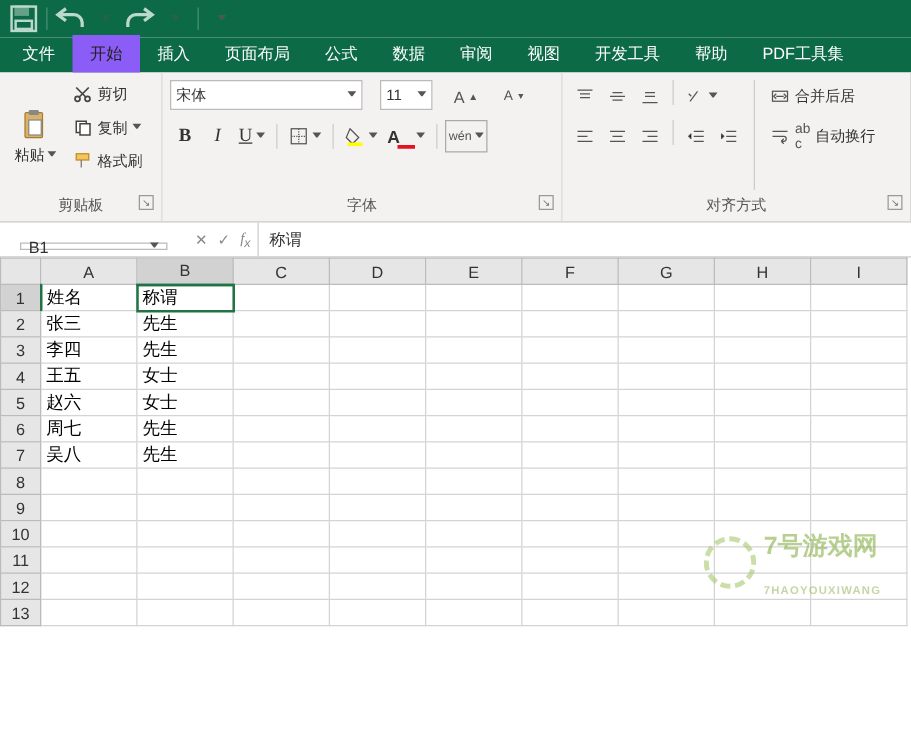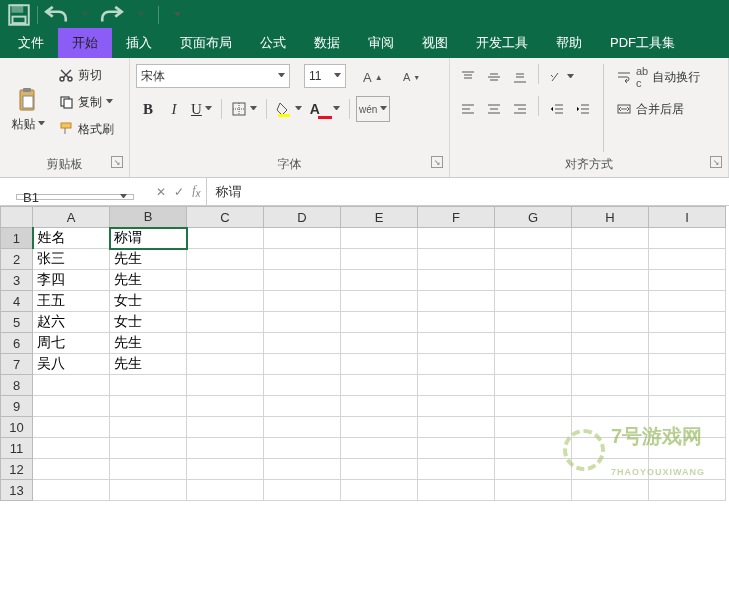--- a/index.html
+++ b/index.html
@@ -233,31 +233,31 @@
               <svg width="16" height="16" viewBox="0 0 16 16" stroke="#555">
                 <path d="M6 4h8M6 8h8M6 12h8M2 6l2 2-2 2"></path>
               </svg>
             </div>
         </div>
       </div>
       <div style="width:1px;background:#ccc;margin:2px 4px"></div>
       <div class="col" style="gap:6px;padding-top:2px">
         <div class="smallrow">
           <svg width="16" height="16" viewBox="0 0 16 16" stroke="#555" fill="none">
+              <rect x="2" y="4" width="12" height="8"></rect>
+              <path d="M5 8h6M5 6l-2 2 2 2M11 6l2 2-2 2"></path>
+            </svg>
+          <span>合并后居</span>
+        </div>
+        <div class="smallrow">
+          <svg width="16" height="16" viewBox="0 0 16 16" stroke="#555" fill="none">
               <path d="M2 4h12M2 8h9a2 2 0 0 1 0 4H9m0 0 2-2m-2 2 2 2"></path>
             </svg>
           <span style="font-size:11px;color:#555">ab<br>c</span>
           <span>自动换行</span>
-        </div>
-        <div class="smallrow">
-          <svg width="16" height="16" viewBox="0 0 16 16" stroke="#555" fill="none">
-              <rect x="2" y="4" width="12" height="8"></rect>
-              <path d="M5 8h6M5 6l-2 2 2 2M11 6l2 2-2 2"></path>
-            </svg>
-          <span>合并后居</span>
         </div>
       </div>
     </div>
     <div class="group-label"><span>对齐方式</span><span class="dlg">↘</span></div>
   </div>
 </div>
 
 <div class="fx-bar">
   <div class="namebox">
       <span>B1</span>

